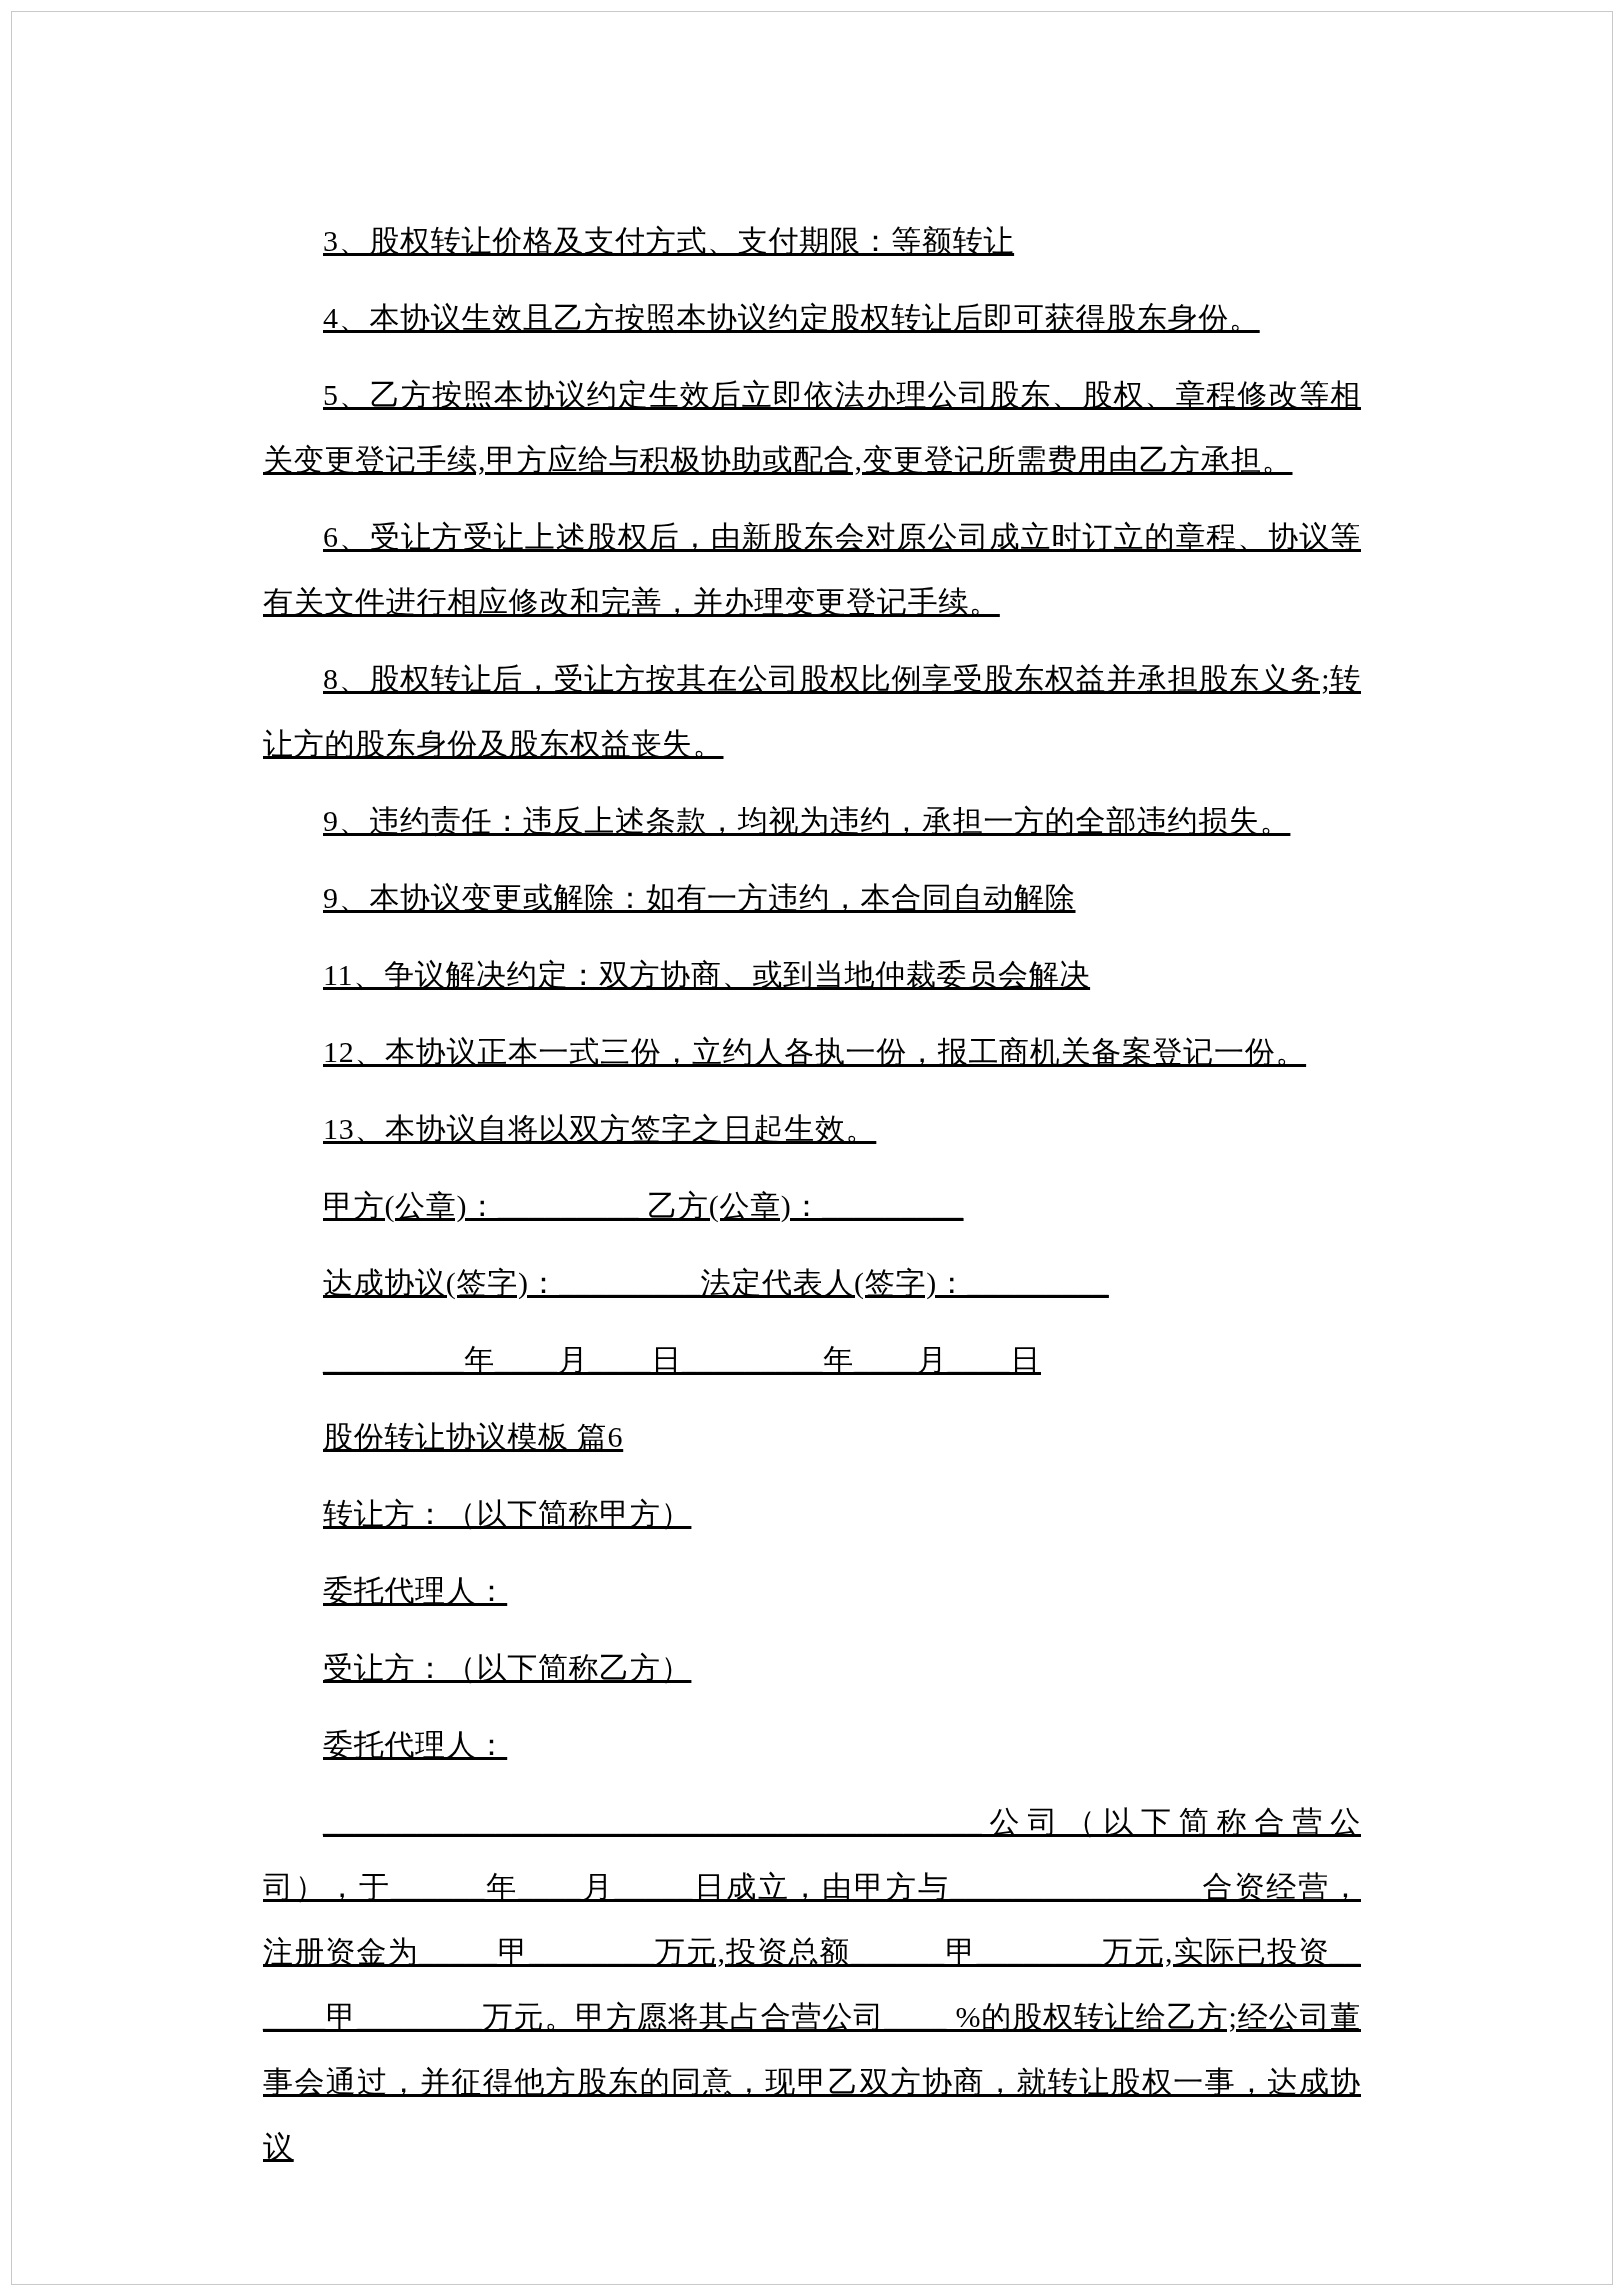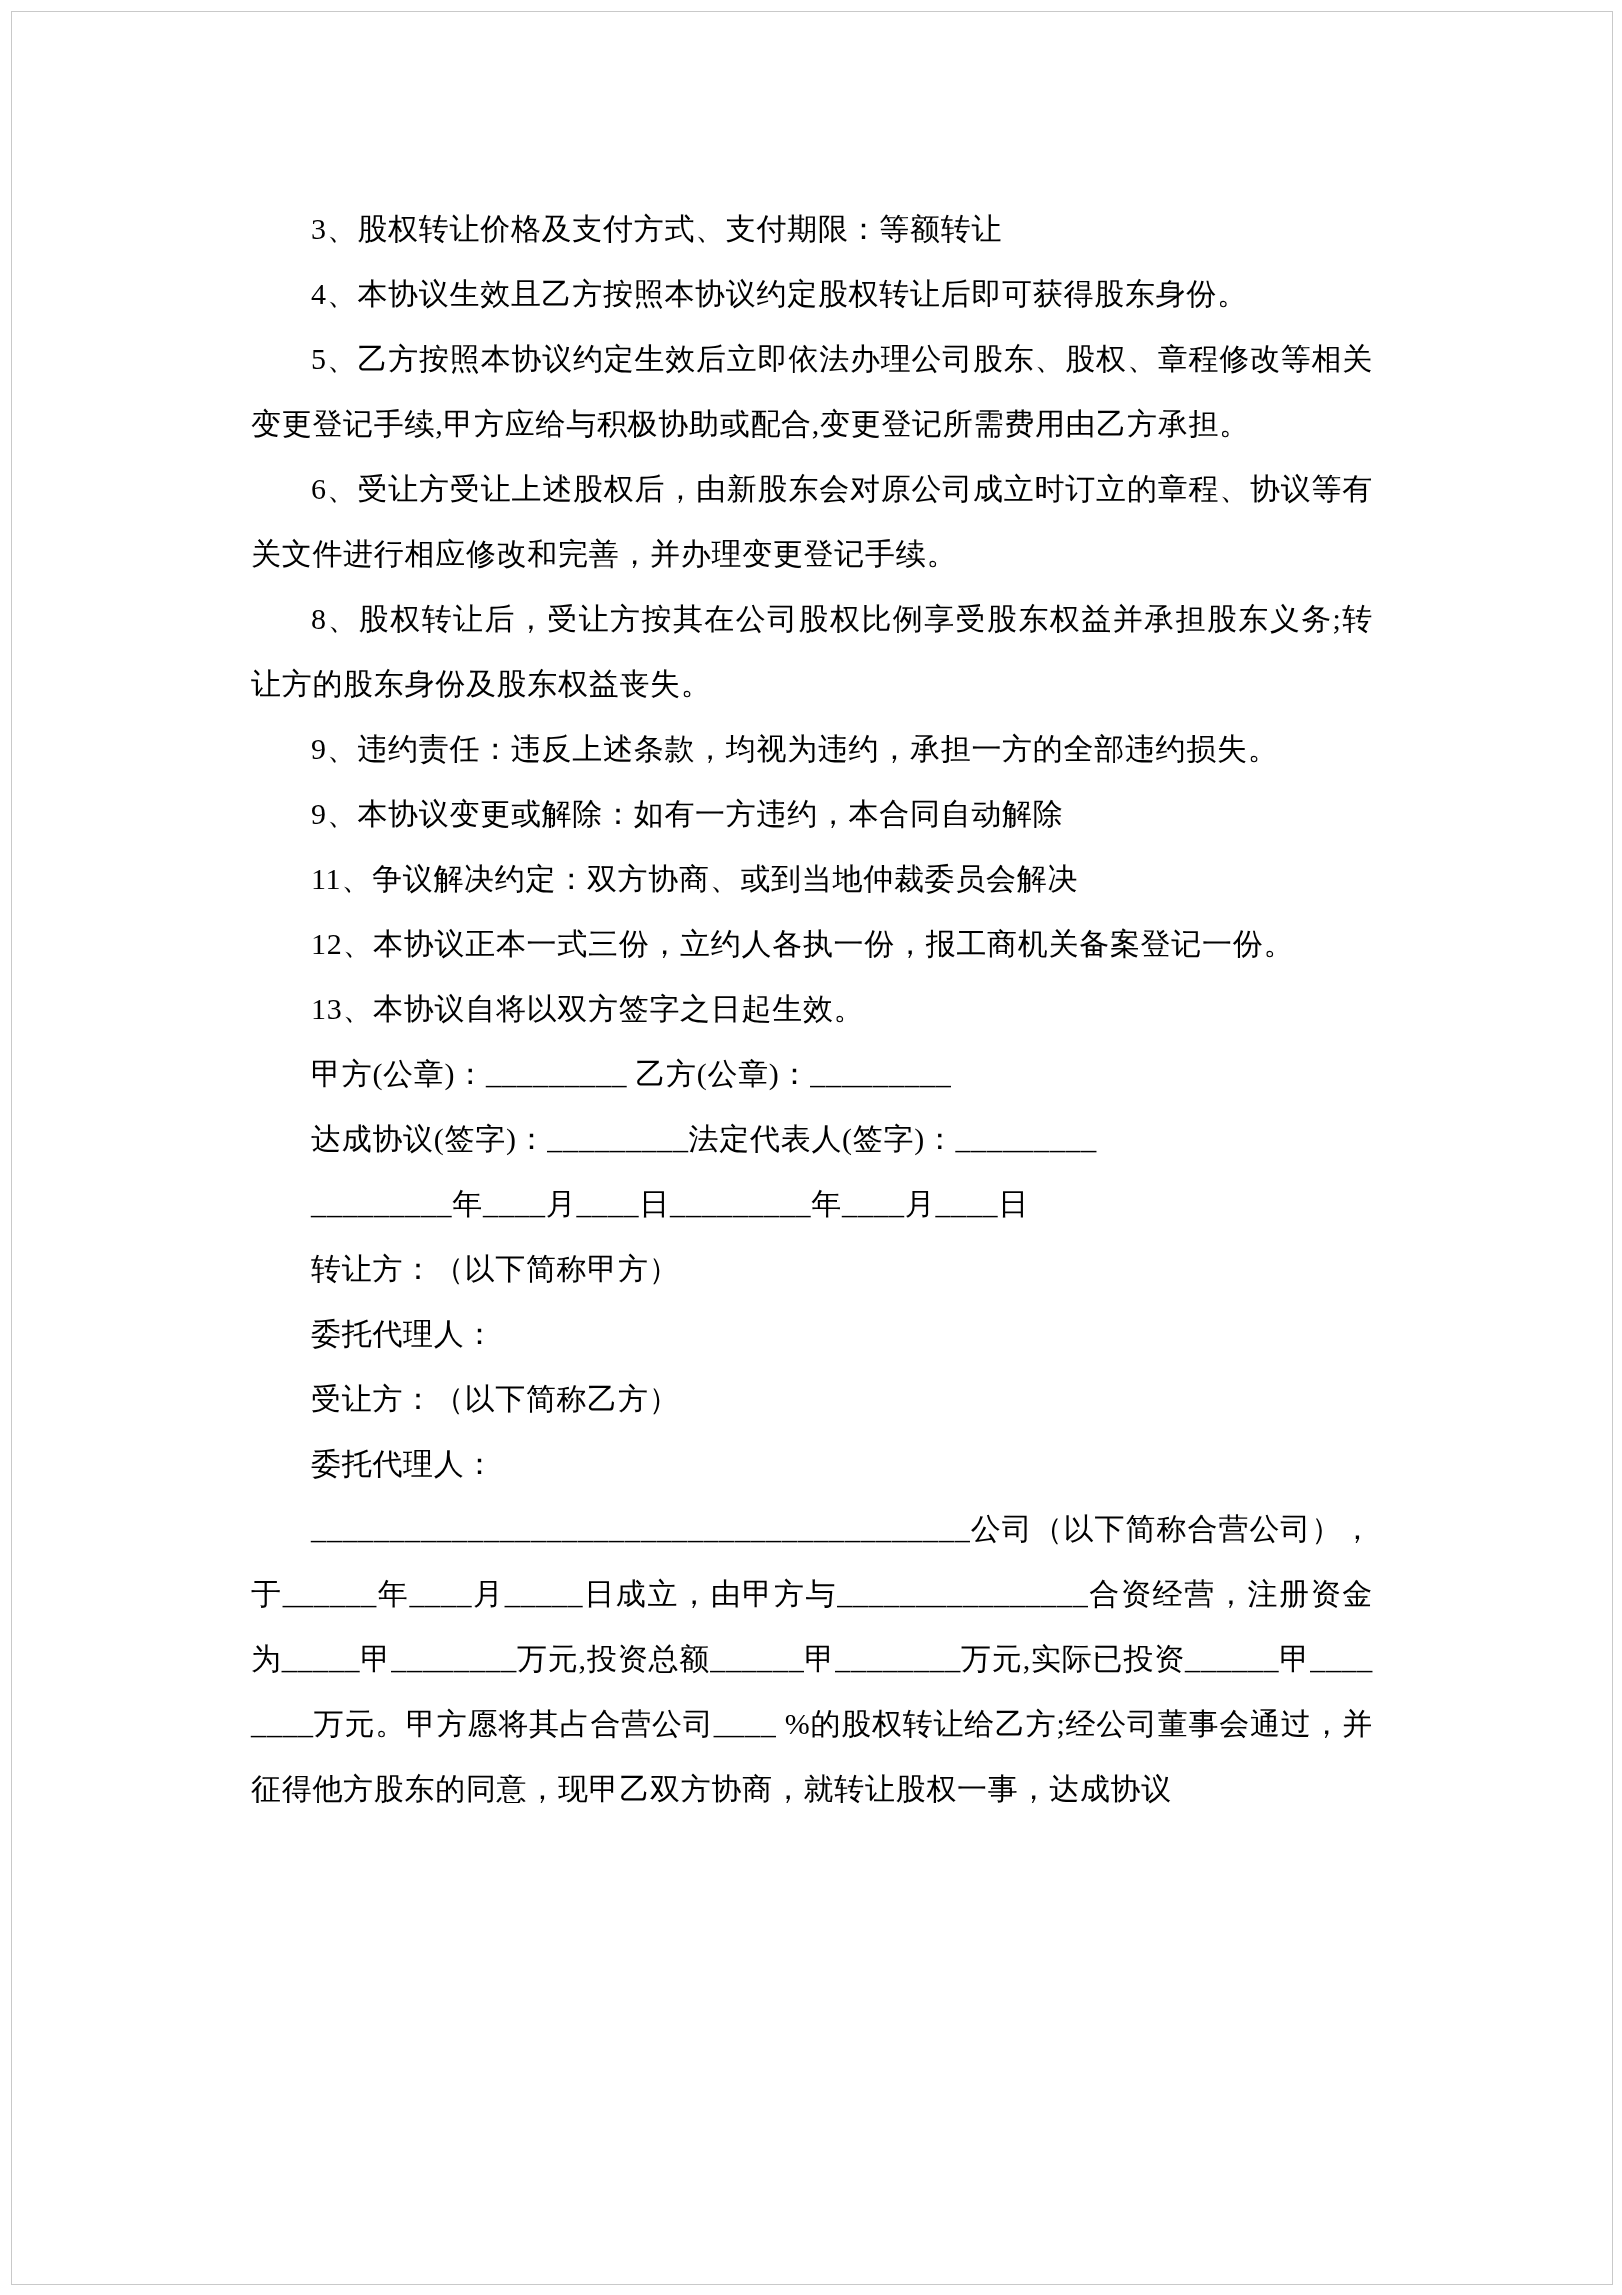--- a/index.html
+++ b/index.html
@@ -35,23 +35,24 @@
     width: 1122px;
     color: #000000;
     font-size: 30px;
     line-height: 65px;
     text-align: justify;
     text-justify: inter-ideograph;
     letter-spacing: 0.7px;
     word-break: break-all;
   }
   .content p {
-    margin: 0;
+    margin: 12px;
     padding: 0;
     text-indent: 2em;
+    text-decoration: underline;
   }
 </style>
 </head>
 <body>
 
 <div class="page" style="background: rgb(255, 255, 255);">
   <div class="page-border" style="border-color: rgb(201, 201, 201);"></div>
   <div class="content" style="color: rgb(0, 0, 0);">
       <p>3、股权转让价格及支付方式、支付期限：等额转让</p>
       <p>4、本协议生效且乙方按照本协议约定股权转让后即可获得股东身份。</p>
@@ -59,20 +60,21 @@
       <p>6、受让方受让上述股权后，由新股东会对原公司成立时订立的章程、协议等有关文件进行相应修改和完善，并办理变更登记手续。</p>
       <p>8、股权转让后，受让方按其在公司股权比例享受股东权益并承担股东义务;转让方的股东身份及股东权益丧失。</p>
       <p>9、违约责任：违反上述条款，均视为违约，承担一方的全部违约损失。</p>
       <p>9、本协议变更或解除：如有一方违约，本合同自动解除</p>
       <p>11、争议解决约定：双方协商、或到当地仲裁委员会解决</p>
       <p>12、本协议正本一式三份，立约人各执一份，报工商机关备案登记一份。</p>
       <p>13、本协议自将以双方签字之日起生效。</p>
       <p>甲方(公章)：_________ 乙方(公章)：_________</p>
       <p>达成协议(签字)：_________法定代表人(签字)：_________</p>
       <p>_________年____月____日_________年____月____日</p>
+      <p>股份转让协议模板 篇6</p>
       <p>转让方：（以下简称甲方）</p>
       <p>委托代理人：</p>
       <p>受让方：（以下简称乙方）</p>
       <p>委托代理人：</p>
       <p>__________________________________________公司（以下简称合营公司），于______年____月_____日成立，由甲方与________________合资经营，注册资金为_____甲________万元,投资总额______甲________万元,实际已投资______甲________万元。甲方愿将其占合营公司____ %的股权转让给乙方;经公司董事会通过，并征得他方股东的同意，现甲乙双方协商，就转让股权一事，达成协议</p>
     </div>
 </div>
 
 
 </body></html>

